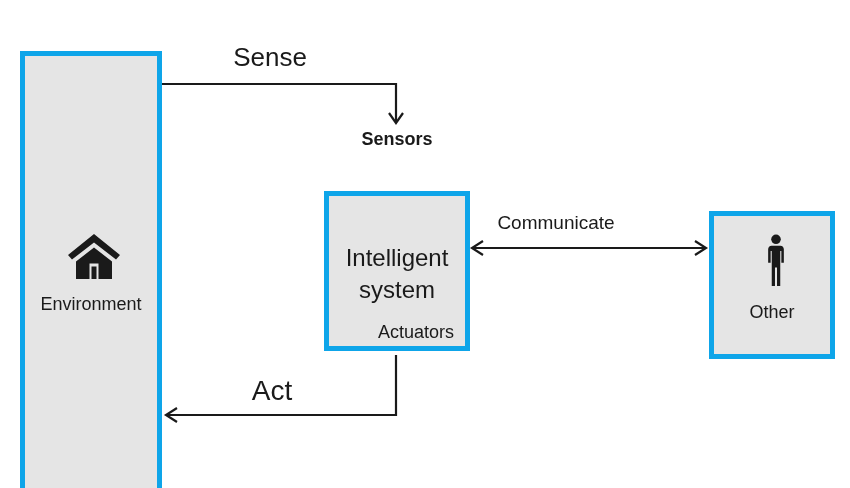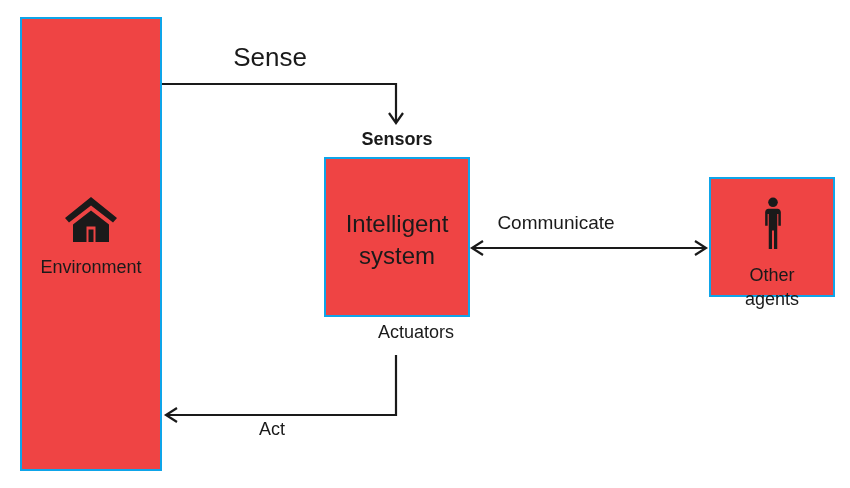--- a/index.html
+++ b/index.html
@@ -12,27 +12,28 @@
   .canvas {
     position: relative;
     width: 850px;
     height: 488px;
     background: #ffffff;
     overflow: hidden;
   }
   .box {
     position: absolute;
     box-sizing: border-box;
-    border: 2px solid #0ea5e9;
-    background: #ef4444;
+    border: 5px solid #0ea5e9;
+    background: #e5e5e5;
+    margin-top: 34px;
   }
   .env-box   { left: 20px;  top: 17px;  width: 142px; height: 454px; }
   .int-box   { left: 324px; top: 157px; width: 146px; height: 160px;
                display: flex; align-items: center; justify-content: center; }
-  .other-box { left: 709px; top: 177px; width: 126px; height: 120px; }
+  .other-box { left: 709px; top: 177px; width: 126px; height: 148px; }
 
   .int-label {
     font-size: 24px;
     line-height: 32px;
     text-align: center;
     margin-top: 6px;
   }
   .int-label span { display: block; }
 
   .icon { position: absolute; }
@@ -55,21 +56,21 @@
     line-height: 24px;
   }
   .other-label span { display: block; }
 
   .float-label {
     position: absolute;
     transform: translateX(-50%);
     white-space: nowrap;
   }
   .lbl-sense       { left: 270px; top: 42px;  font-size: 26px; text-align: center; }
-  .lbl-act         { left: 272px; top: 375px; font-size: 18px; margin-top: 44px; }
+  .lbl-act         { left: 272px; top: 375px; font-size: 28px; }
   .lbl-communicate { left: 556px; top: 212px; font-size: 19px; text-align: right; }
   .lbl-sensors     { left: 397px; top: 129px; font-size: 18px; font-weight: bold; }
   .lbl-actuators   { left: 416px; top: 322px; font-size: 18px; }
 
   .arrows {
     position: absolute;
     left: 0; top: 0;
     width: 850px;
     height: 488px;
     pointer-events: none;
@@ -117,21 +118,20 @@
     </div>
   </div>
 
   <div class="box other-box">
     <svg class="icon person-icon" viewBox="0 0 26 58">
       <circle fill="#1a1a1a" cx="13" cy="5.5" r="5.2"></circle>
       <path fill="#1a1a1a" d="M8.2 12.5 H17.8 C20 12.5 21.5 14.2 21.5 16.4 L21.5 31 H18.8 L18.8 18.2 H17.6 L17.6 56 H14.1 L14.1 36 H11.9 L11.9 56 H8.4 L8.4 18.2 H7.2 L7.2 31 H4.5 L4.5 16.4 C4.5 14.2 6 12.5 8.2 12.5 Z"></path>
     </svg>
     <div class="other-label">
       <span>Other</span>
-      <span>agents</span>
     </div>
   </div>
 
   <div class="float-label lbl-sense">Sense</div>
   <div class="float-label lbl-act">Act</div>
   <div class="float-label lbl-communicate">Communicate</div>
   <div class="float-label lbl-sensors">Sensors</div>
   <div class="float-label lbl-actuators">Actuators</div>
 
 </div>

